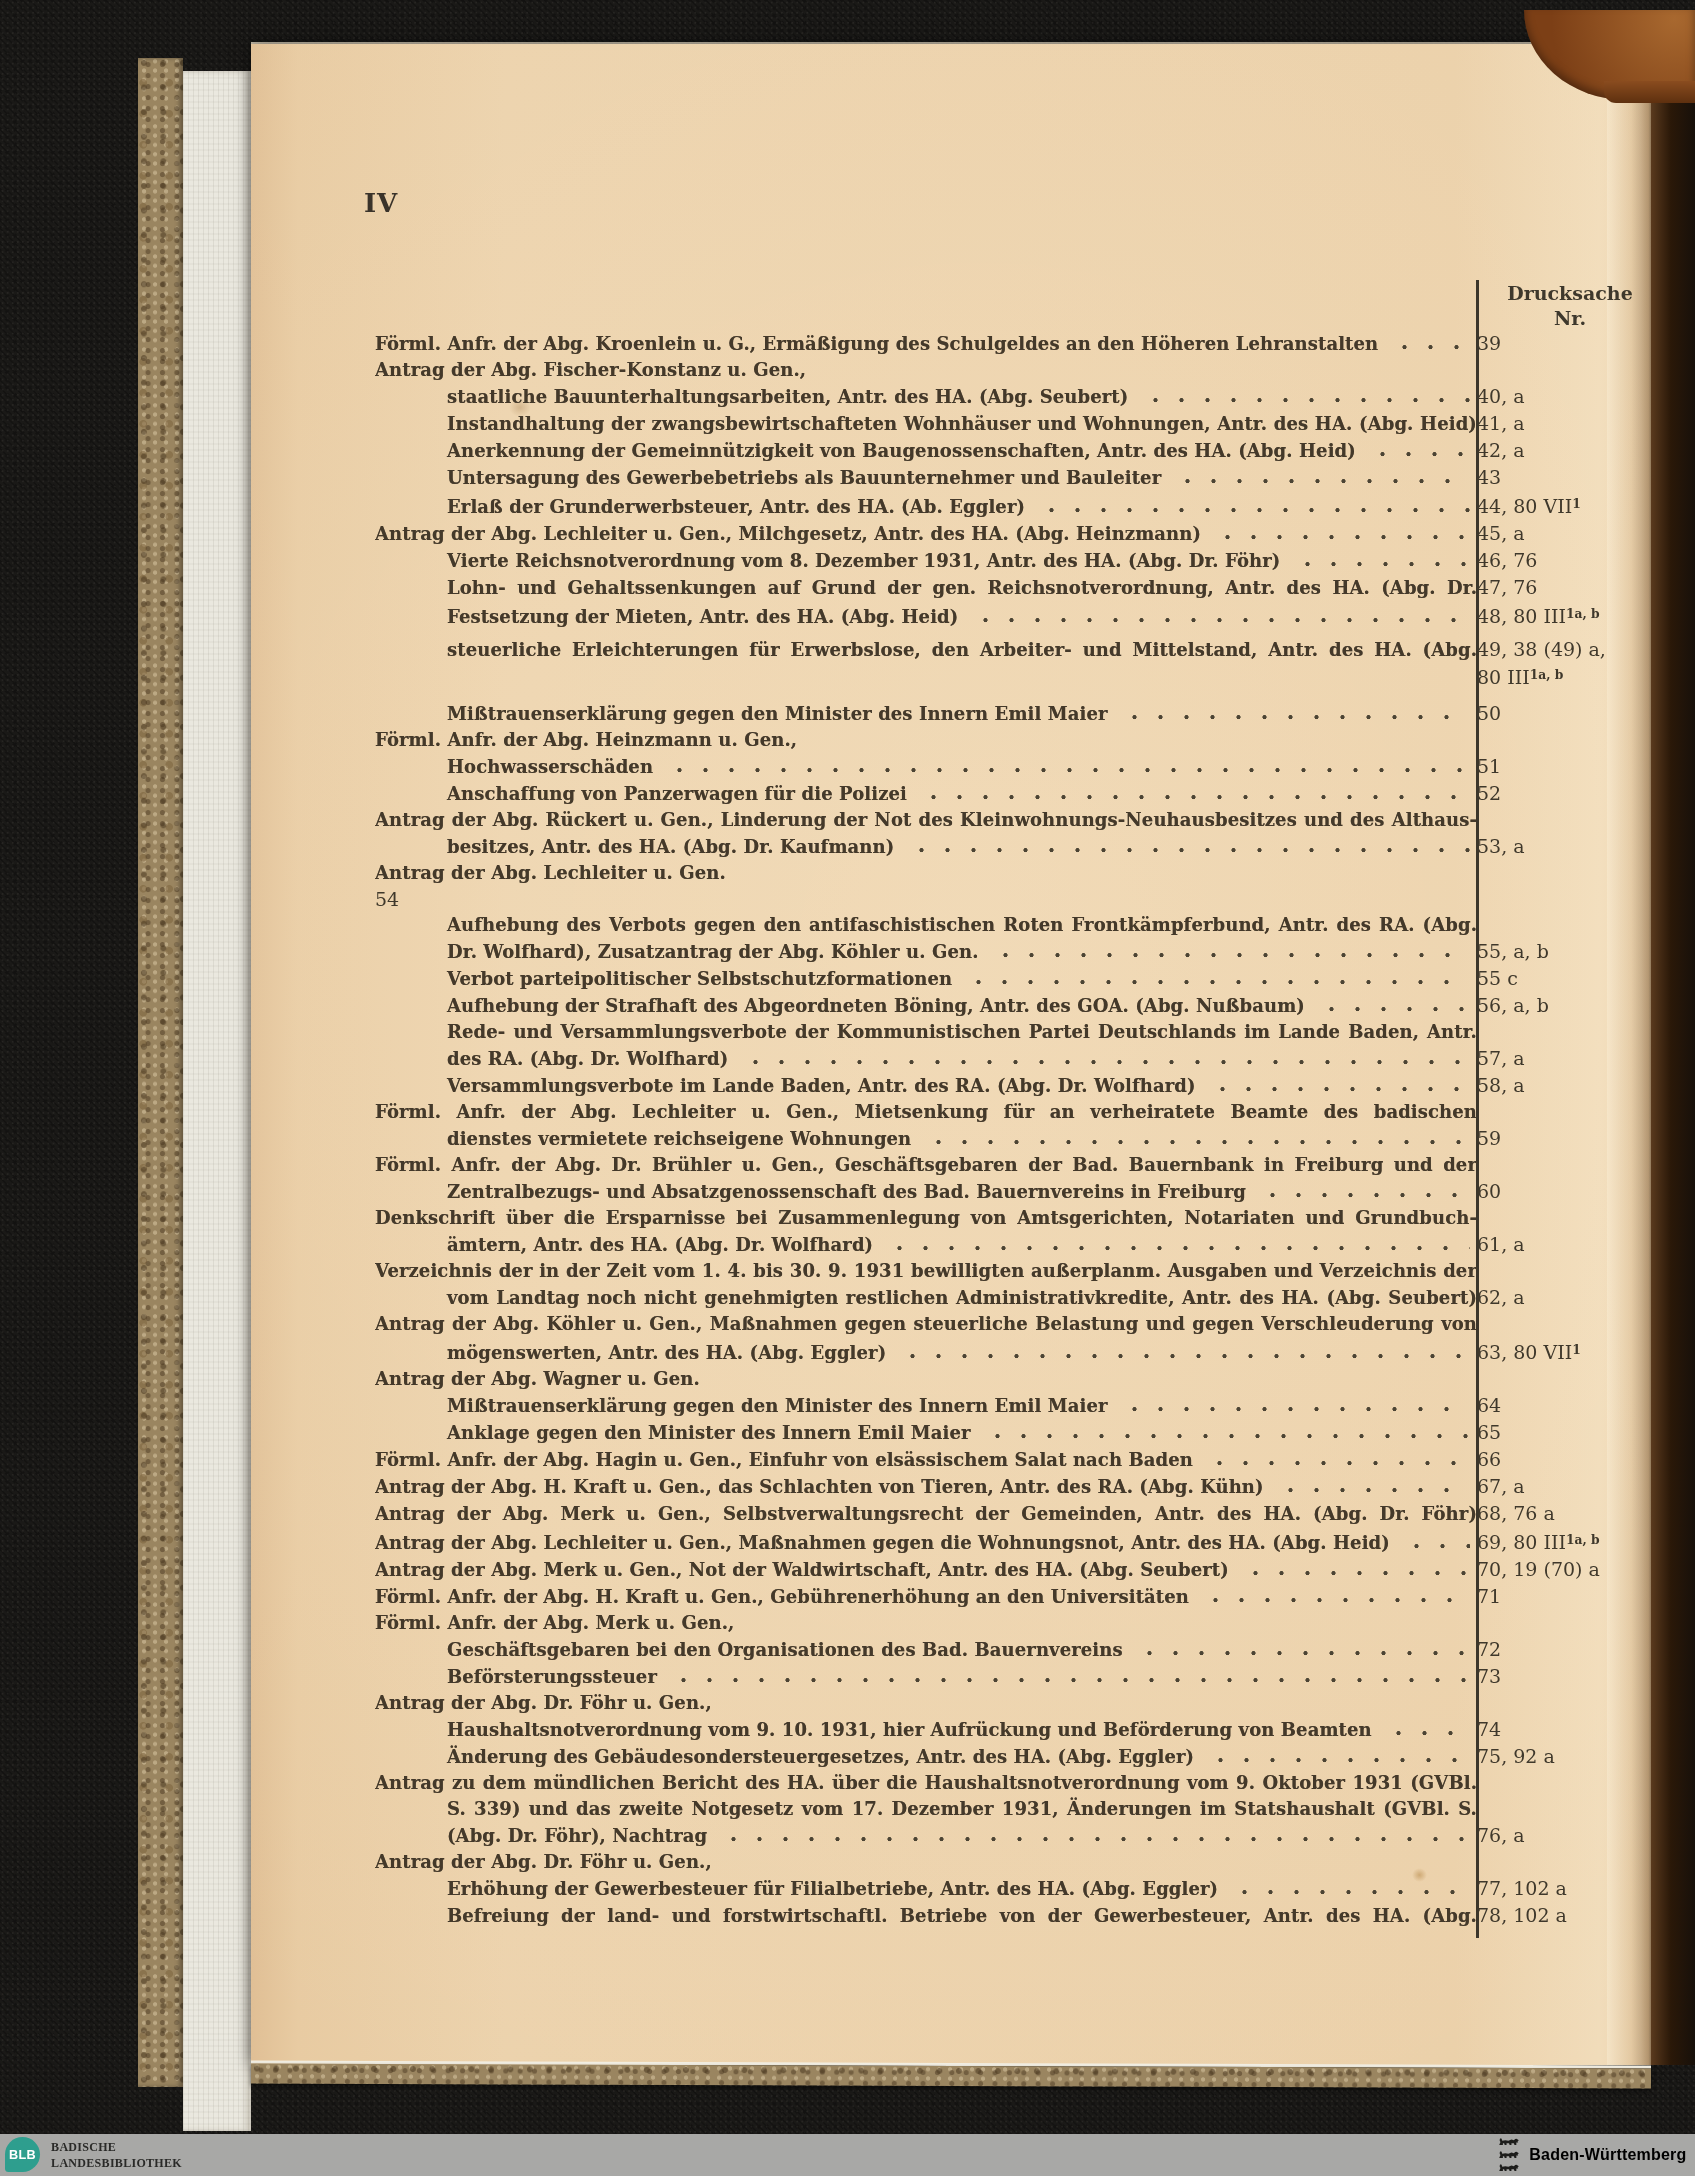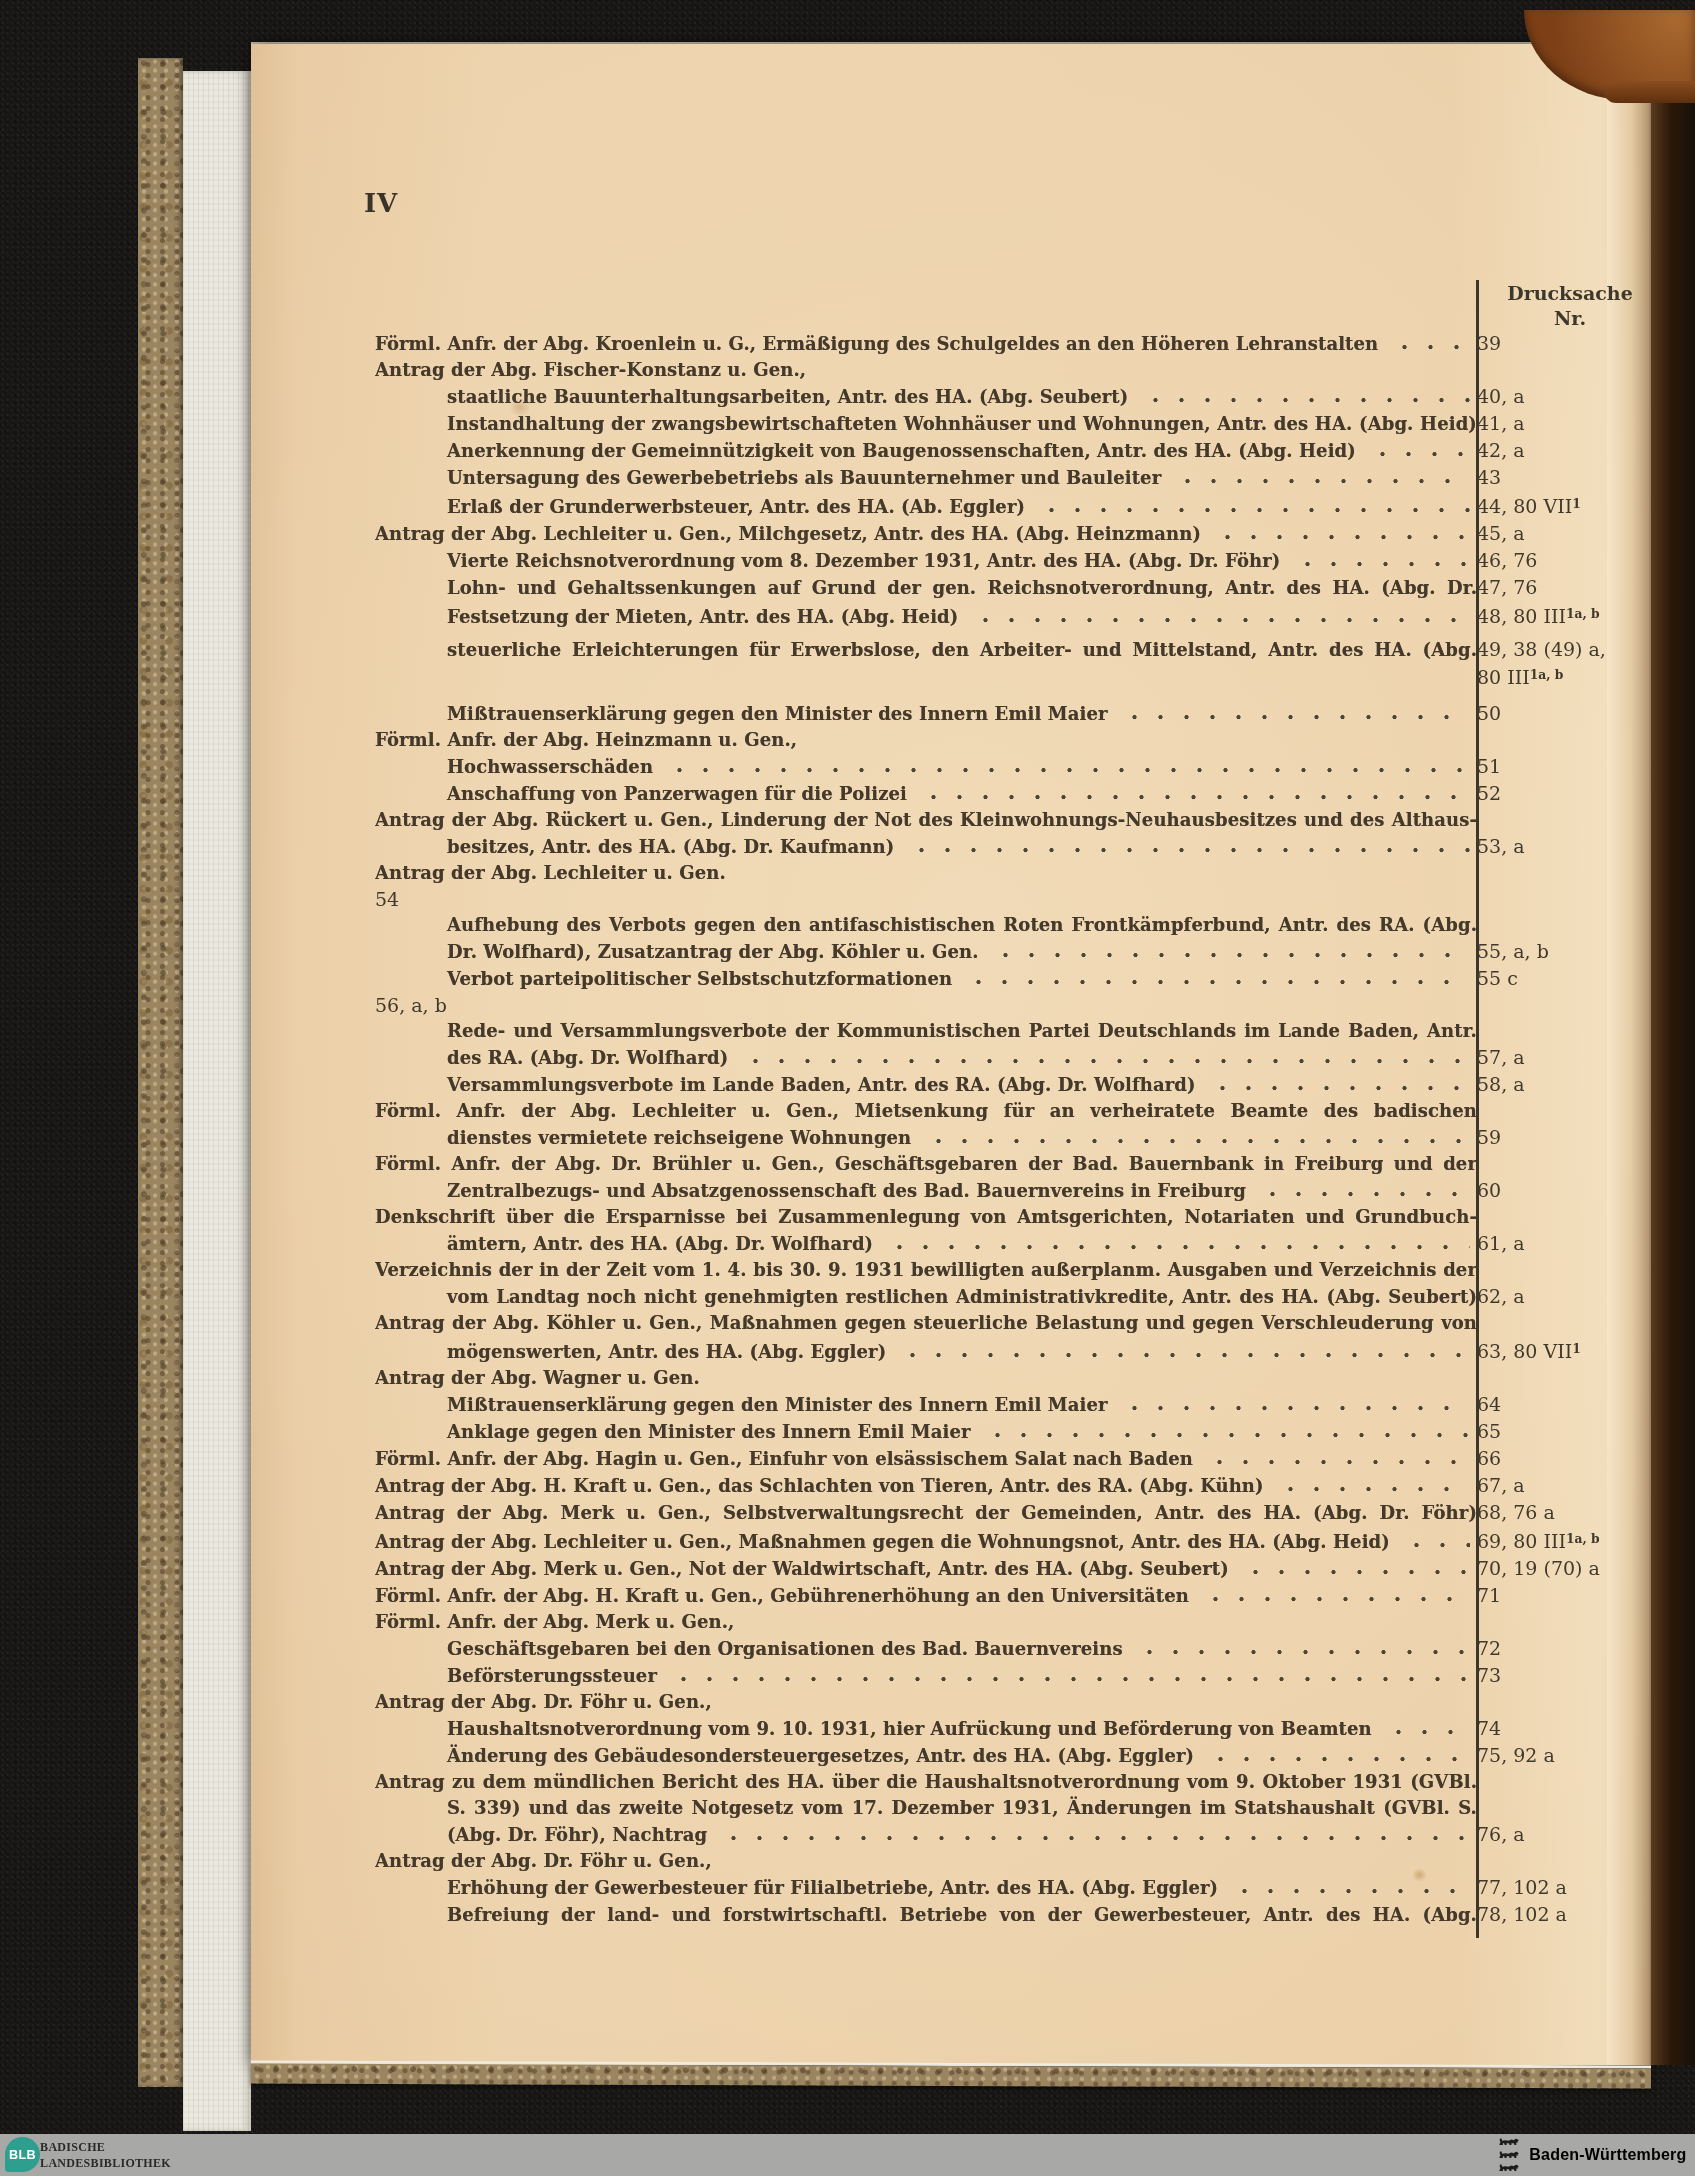--- a/index.html
+++ b/index.html
@@ -61,21 +61,21 @@
   .txt.just{flex:1 1 auto;white-space:normal;height:26px;overflow:hidden;text-align:justify;text-align-last:justify;}
   .leader{flex:1 1 auto;min-width:15.3px;margin:0 6.8px 0 10.2px;align-self:stretch;
     background-image:radial-gradient(circle at 2.5px 62%,#4c4434 1.8px,transparent 2.4px);
     background-size:26px 100%;background-repeat:repeat-x;}
   .nr{flex:1;font-weight:normal;color:#3f382b;font-size:19px;white-space:nowrap;}
   .nr sup{font-size:12.3px;font-weight:bold;vertical-align:5.1px;}
   .m1{margin-top:6px;}
   .m2{margin-top:9.3px;}
   
   .footer-bar{position:absolute;left:0;bottom:0;width:1695px;height:42px;background:#a8a8a6;font-family:"Liberation Sans",sans-serif;}
-  .footer-left{position:absolute;left:5.1px;top:3.4px;display:flex;align-items:center;}
+  .footer-left{position:absolute;left:5.1px;top:3.4px;display:flex;align-items:center;gap:11px;}
   .blb-logo{width:35px;height:35px;background:#2e9e8e;border-radius:50% 50% 50% 10%;display:flex;align-items:center;justify-content:center;
     color:#ffffff;font-size:12.7px;font-weight:bold;letter-spacing:0.3px;}
   .lib-name{font-size:12px;font-weight:bold;line-height:16px;letter-spacing:0.3px;color:#2a2a28;font-family:Liberation Serif, serif;}
   .footer-right{position:absolute;right:8.5px;top:0;height:42px;display:flex;align-items:center;gap:9.3px;}
   .lions{display:flex;flex-direction:column;gap:0.8px;}
   .lions svg{display:block;color:#1d1d1b;}
   .state-name{font-size:16px;font-weight:bold;color:#000000;letter-spacing:0.2px;}
 </style>
 </head>
 <body>
@@ -288,20 +288,24 @@
       <div class="row ind1">
         <div class="main">
           <span class="txt">Verbot parteipolitischer Selbstschutzformationen</span>
           <span class="leader"></span>
         </div>
         <div class="nr">
           <div>55 c</div>
         </div>
       </div>
       <div class="row ind1">
+        <div class="main">
+          <span class="txt">Aufhebung der Strafhaft des Abgeordneten Böning, Antr. des GOA. (Abg. Nußbaum)</span>
+          <span class="leader"></span>
+        </div>
         <div class="nr">
           <div>56, a, b</div>
         </div>
       </div>
       <div class="row ind1">
         <div class="main">
           <span class="txt just">Rede- und Versammlungsverbote der Kommunistischen Partei Deutschlands im Lande Baden, Antr.</span>
         </div>
         <div class="nr"></div>
       </div>

